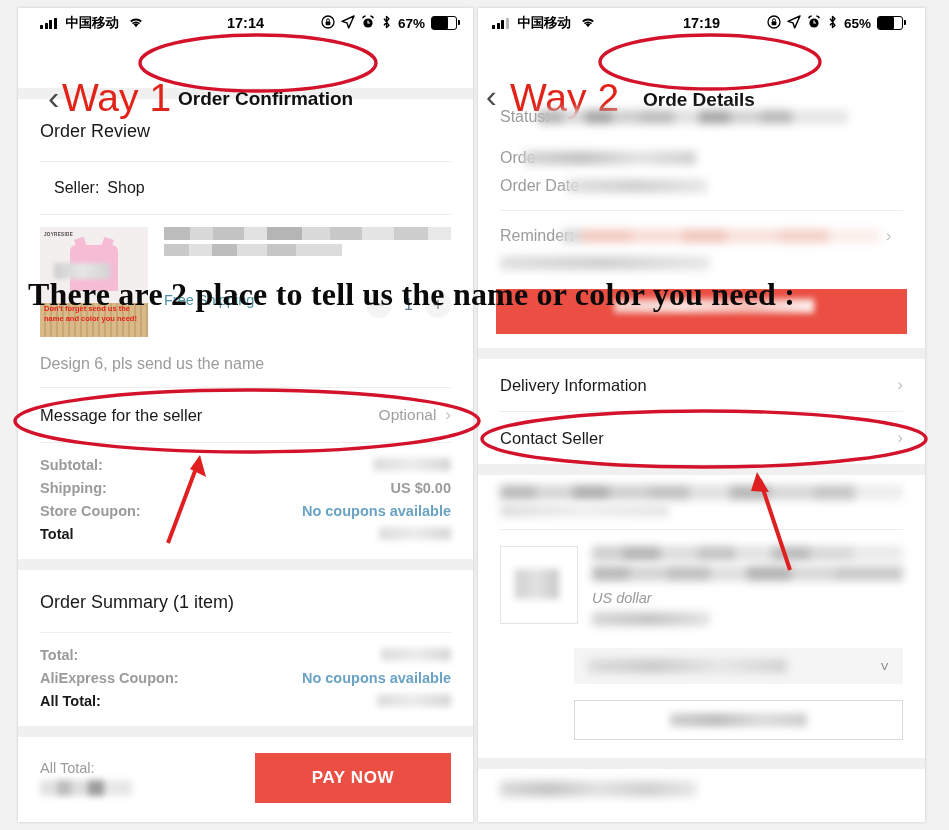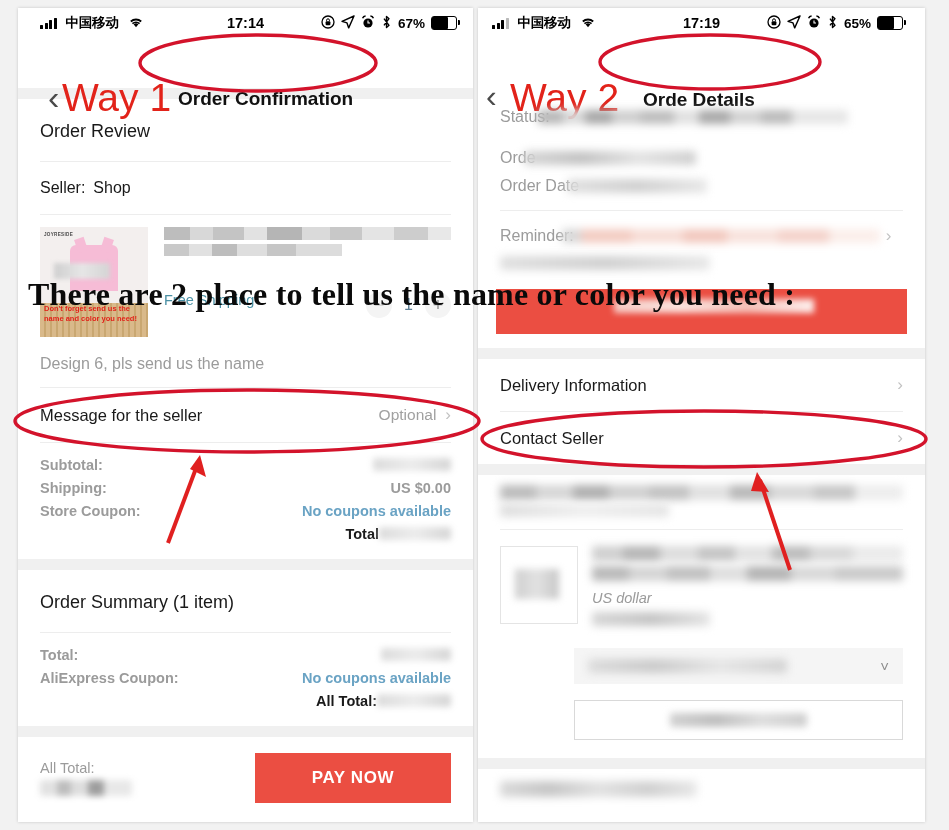--- a/index.html
+++ b/index.html
@@ -64,21 +64,21 @@
   #phone-right .way-label{left:32px;top:40px;font-size:39px;}
   #phone-right .nav-title{left:165px;top:51px;font-size:19px;}
 
   .gapbar{height:11px;background:#f0f0f0;}
   .card{background:#fff;}
   .sec-divider{height:11px;background:#f0f0f0;}
   .hr{height:1px;background:#ededed;margin:0 22px;}
 
   
   .order-review{font-size:18px;color:#191919;padding:22px 22px 19px 22px;}
-  .seller-row{font-size:16px;color:#191919;padding:17px 22px 17px 22px;}
+  .seller-row{font-size:16px;color:#191919;padding:17px 22px 17px 36px;}
   .seller-row .shop{margin-left:8px;}
 
   .product{display:flex;padding:12px 22px 6px 22px;position:relative;}
   .thumb{
     width:108px;height:110px;flex:none;position:relative;overflow:hidden;
     background:#f3efee;
   }
   .thumb .brand{position:absolute;left:4px;top:5px;font-size:4.6px;color:#4a4a4a;letter-spacing:.3px;font-weight:bold;}
   .thumb .pinkblob{position:absolute;left:30px;top:18px;width:48px;height:46px;background:#f6bcd6;border-radius:6px 6px 0 0;}
   .thumb .pinkblob:before{content:"";position:absolute;left:6px;top:-7px;width:10px;height:14px;background:#f6bcd6;transform:rotate(-18deg);}
@@ -101,21 +101,21 @@
   .qnum{font-size:16px;color:#5e7f96;}
 
   .design-note{padding:12px 22px 14px 22px;font-size:16px;color:#9b9b9b;}
   .msg-row{display:flex;align-items:center;justify-content:space-between;padding:17px 22px 17px 22px;}
   .msg-left{font-size:16.5px;color:#1a1a1a;}
   .msg-right{display:flex;align-items:center;gap:9px;color:#a0a0a0;font-size:15.5px;}
   .chev{color:#c2c2c2;font-size:17px;}
 
   .totals{padding:10px 22px 14px 22px;}
   .trow{display:flex;justify-content:space-between;align-items:center;height:23px;font-size:14.5px;color:#9b9b9b;font-weight:bold;}
-  .trow.bold{color:#1a1a1a;font-weight:bold;justify-content:flex-end;}
+  .trow.bold{color:#1a1a1a;font-weight:bold;}
   .tval{color:#9b9b9b;}
   .tlink{color:#6aa3c4;}
   .vblur{display:inline-block;height:13px;background:linear-gradient(90deg,#dcdcdc,#ececec,#d6d6d6);filter:blur(3.2px);border-radius:2px;}
 
   .summary-title{font-size:18px;color:#191919;padding:22px 22px 19px 22px;}
 
   .paybar{display:flex;align-items:center;justify-content:space-between;padding:16px 22px 18px 22px;}
   .paybar .lbl{font-size:14.5px;color:#9b9b9b;}
   .paybar .amt{margin-top:4px;height:16px;width:92px;background:linear-gradient(90deg,#e2e2e2 0 18%,#bdbdbd 18% 34%,#dedede 34% 52%,#9e9e9e 52% 70%,#e8e8e8 70% 100%);filter:blur(3px);border-radius:2px;}
   .paynow{

